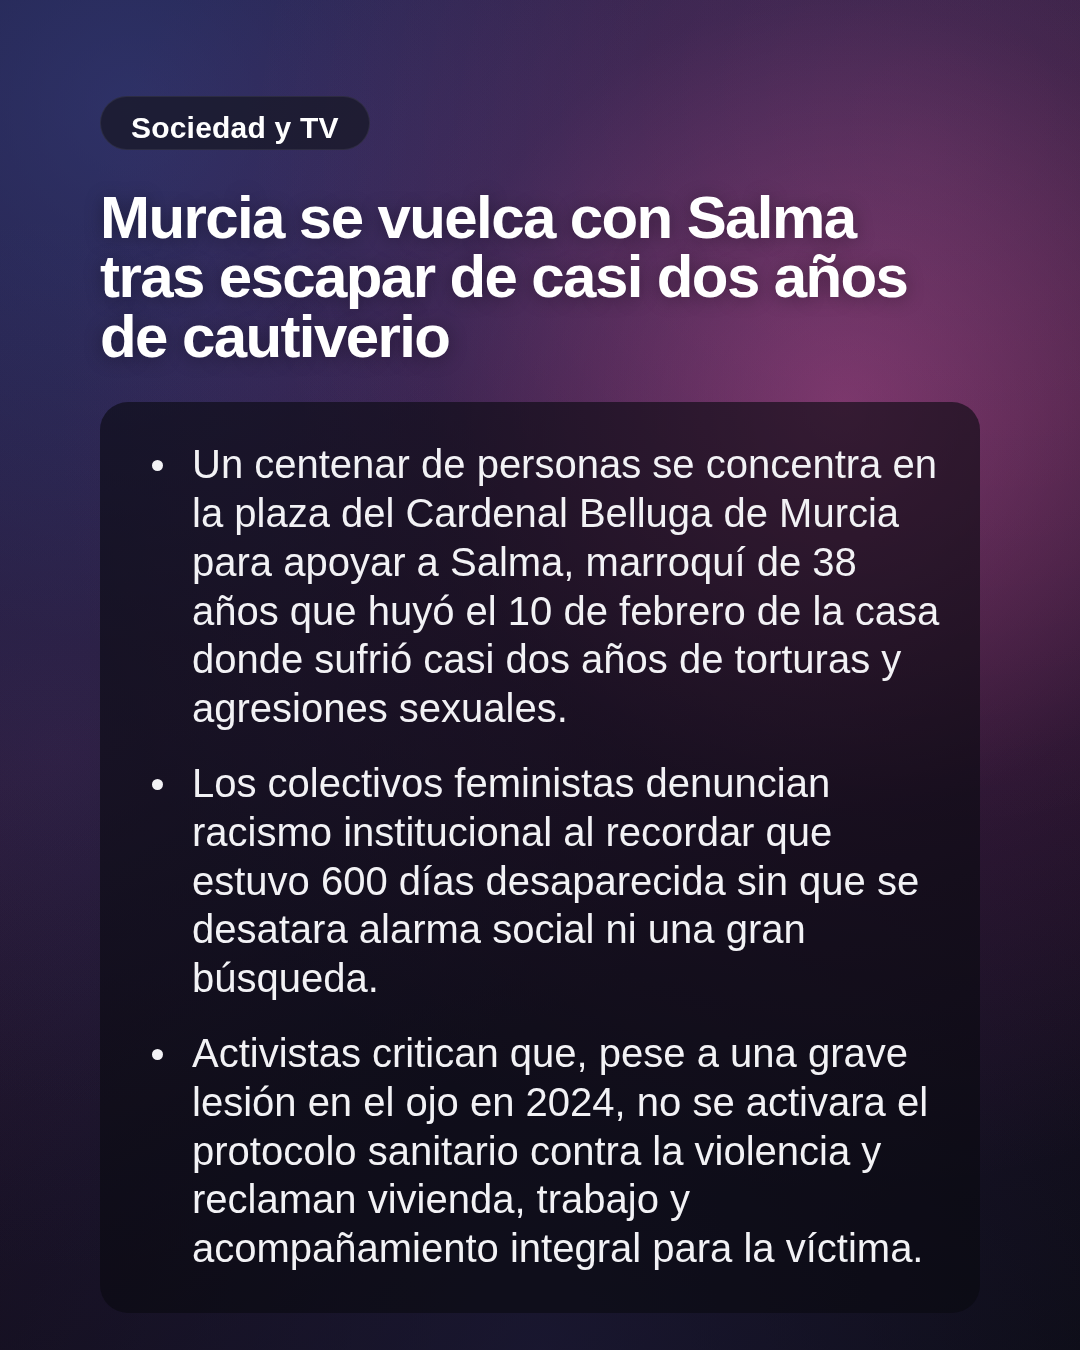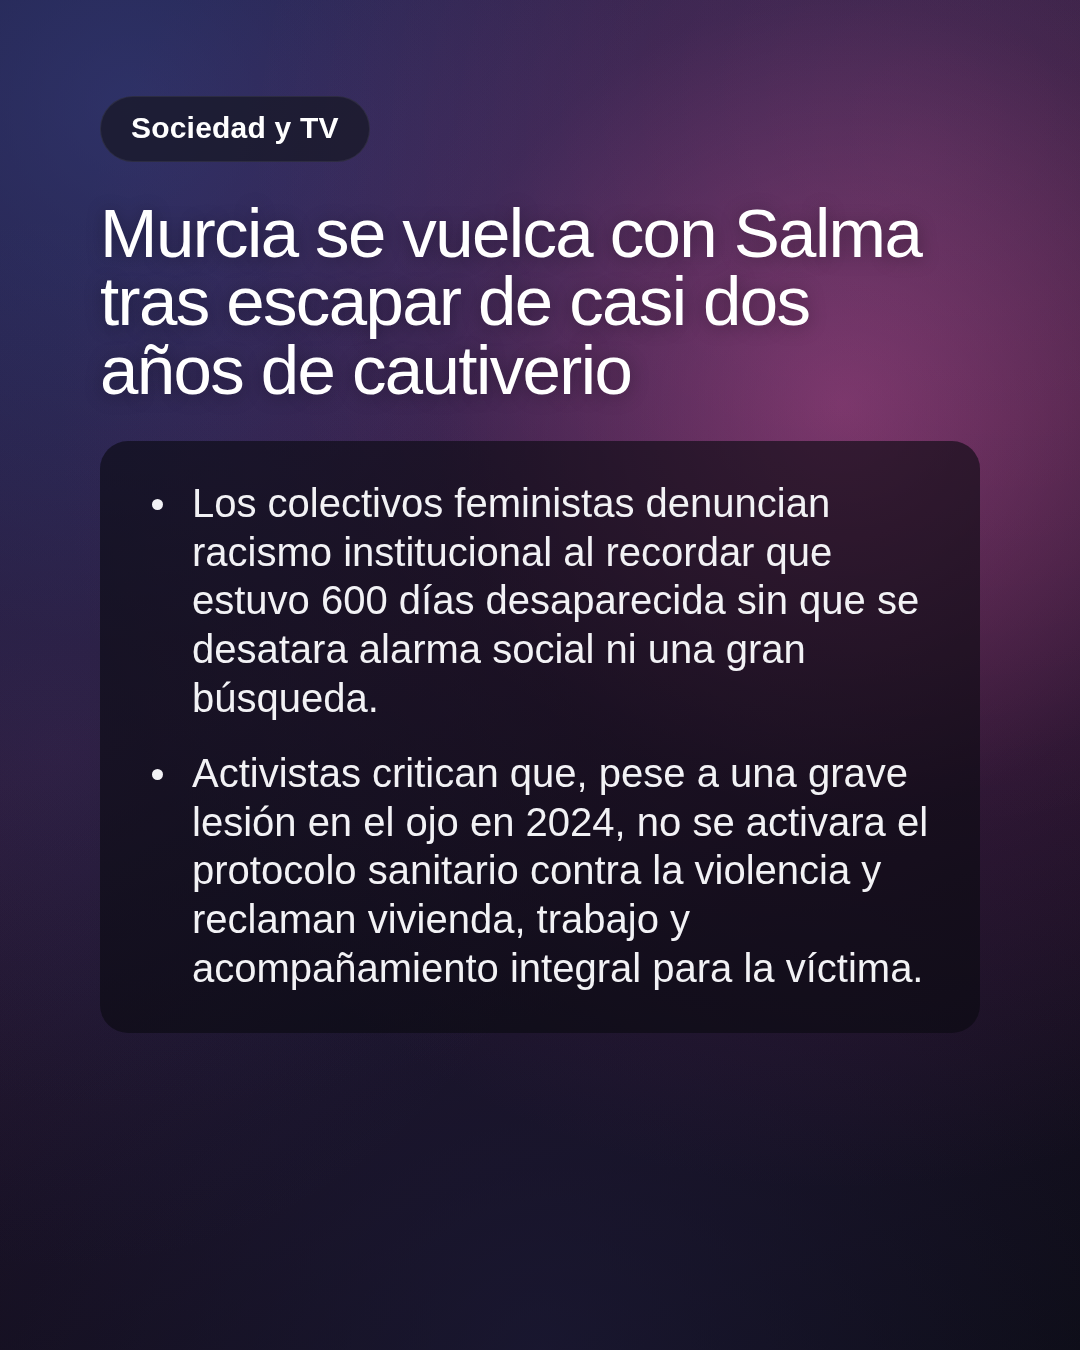--- a/index.html
+++ b/index.html
@@ -40,31 +40,31 @@
     padding: 96px 100px 0 100px;
   }
 
   .tag {
     display: inline-block;
     background: rgba(24, 24, 40, 0.78);
     color: #ffffff;
     font-size: 30px;
     font-weight: bold;
     letter-spacing: 0.2px;
-    padding: 14px 30px 16px 30px;
+    padding: 14px 30px 4px 30px;
     border-radius: 34px;
     border: 1px solid rgba(255,255,255,0.07);
   }
 
   .headline {
     margin: 38px 17px 0 0;
     color: #ffffff;
-    font-size: 69px;
+    font-size: 60px;
     line-height: 0.99;
-    font-weight: normal;
+    font-weight: bold;
     letter-spacing: -1.6px;
     max-width: 860px;
     text-shadow: 0 2px 18px rgba(0,0,0,0.35);
   }
 
   .bullets-panel {
     margin: 36px 0 0 0;
     background: rgba(10, 10, 16, 0.62);
     border-radius: 28px;
     padding: 38px 40px 40px 40px;
@@ -109,19 +109,20 @@
   <div class="grain"></div>
 
   <div class="content">
 
     <div class="tag">Sociedad y TV</div>
 
     <h1 class="headline">Murcia se vuelca con Salma tras escapar de casi dos años de cautiverio</h1>
 
     <div class="bullets-panel">
       <ul class="bullets">
+        <li>Un centenar de personas se concentra en la plaza del Cardenal Belluga de Murcia para apoyar a Salma, marroquí de 38 años que huyó el 10 de febrero de la casa donde sufrió casi dos años de torturas y agresiones sexuales.</li>
         <li>Los colectivos feministas denuncian racismo institucional al recordar que estuvo 600 días desaparecida sin que se desatara alarma social ni una gran búsqueda.</li>
         <li>Activistas critican que, pese a una grave lesión en el ojo en 2024, no se activara el protocolo sanitario contra la violencia y reclaman vivienda, trabajo y acompañamiento integral para la víctima.</li>
       </ul>
     </div>
 
   </div>
 </div>
 
 </body></html>

